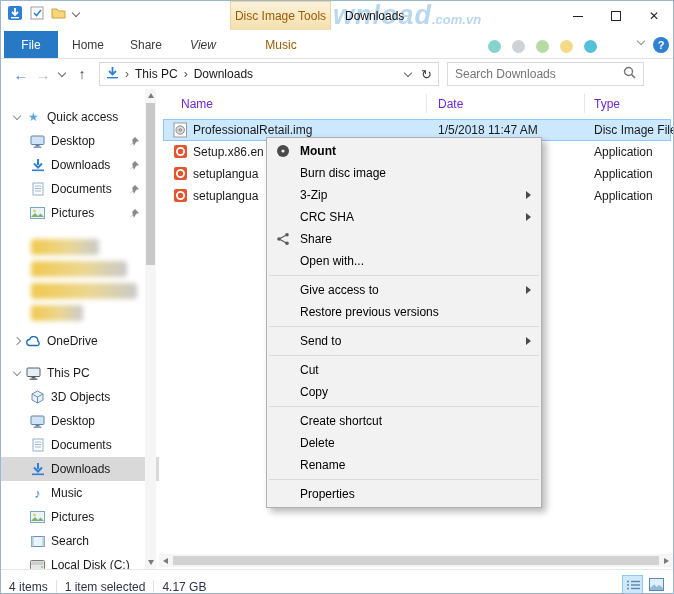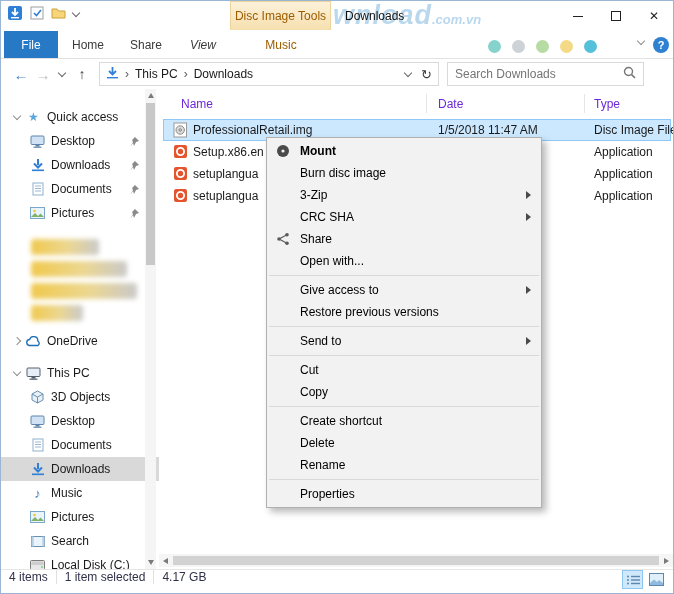--- a/index.html
+++ b/index.html
@@ -107,21 +107,21 @@
     box-shadow:4px 4px 7px rgba(0,0,0,0.28);padding:2px 0;z-index:50;}
   .mitem{height:22px;display:flex;align-items:center;position:relative;padding-left:33px;padding-right:18px;color:#000000;}
   .mitem.bold{font-weight:bold;}
   .micon{position:absolute;left:8px;top:3px;width:16px;height:16px;display:flex;align-items:center;justify-content:center;}
   .msep{height:1px;background:#d9d9d9;margin:3px 2px;}
   .subarrow{position:absolute;right:10px;top:7px;width:0;height:0;
     border-left:5px solid #4a4a4a;border-top:4px solid transparent;border-bottom:4px solid transparent;}
 
   
   .statusbar{position:absolute;left:0;top:568px;width:100%;height:25px;border-top:1px solid #e6e6e6;
-    background:#fff;display:flex;align-items:flex-start;color:#30304a;}
+    background:#fff;display:flex;align-items:flex-end;color:#30304a;}
   .sb-text{margin-left:8px;}
   .sb-sep{width:1px;height:14px;background:#e0e0e0;margin-left:8px;}
   .sb-views{margin-left:auto;margin-right:6px;display:flex;gap:3px;}
   .viewbtn{width:21px;height:19px;display:flex;align-items:center;justify-content:center;border:1px solid transparent;}
   .viewbtn.active{background:#cfe8fb;border-color:#8fc7f0;}
 </style>
 </head>
 <body>
 
 <div class="window">

